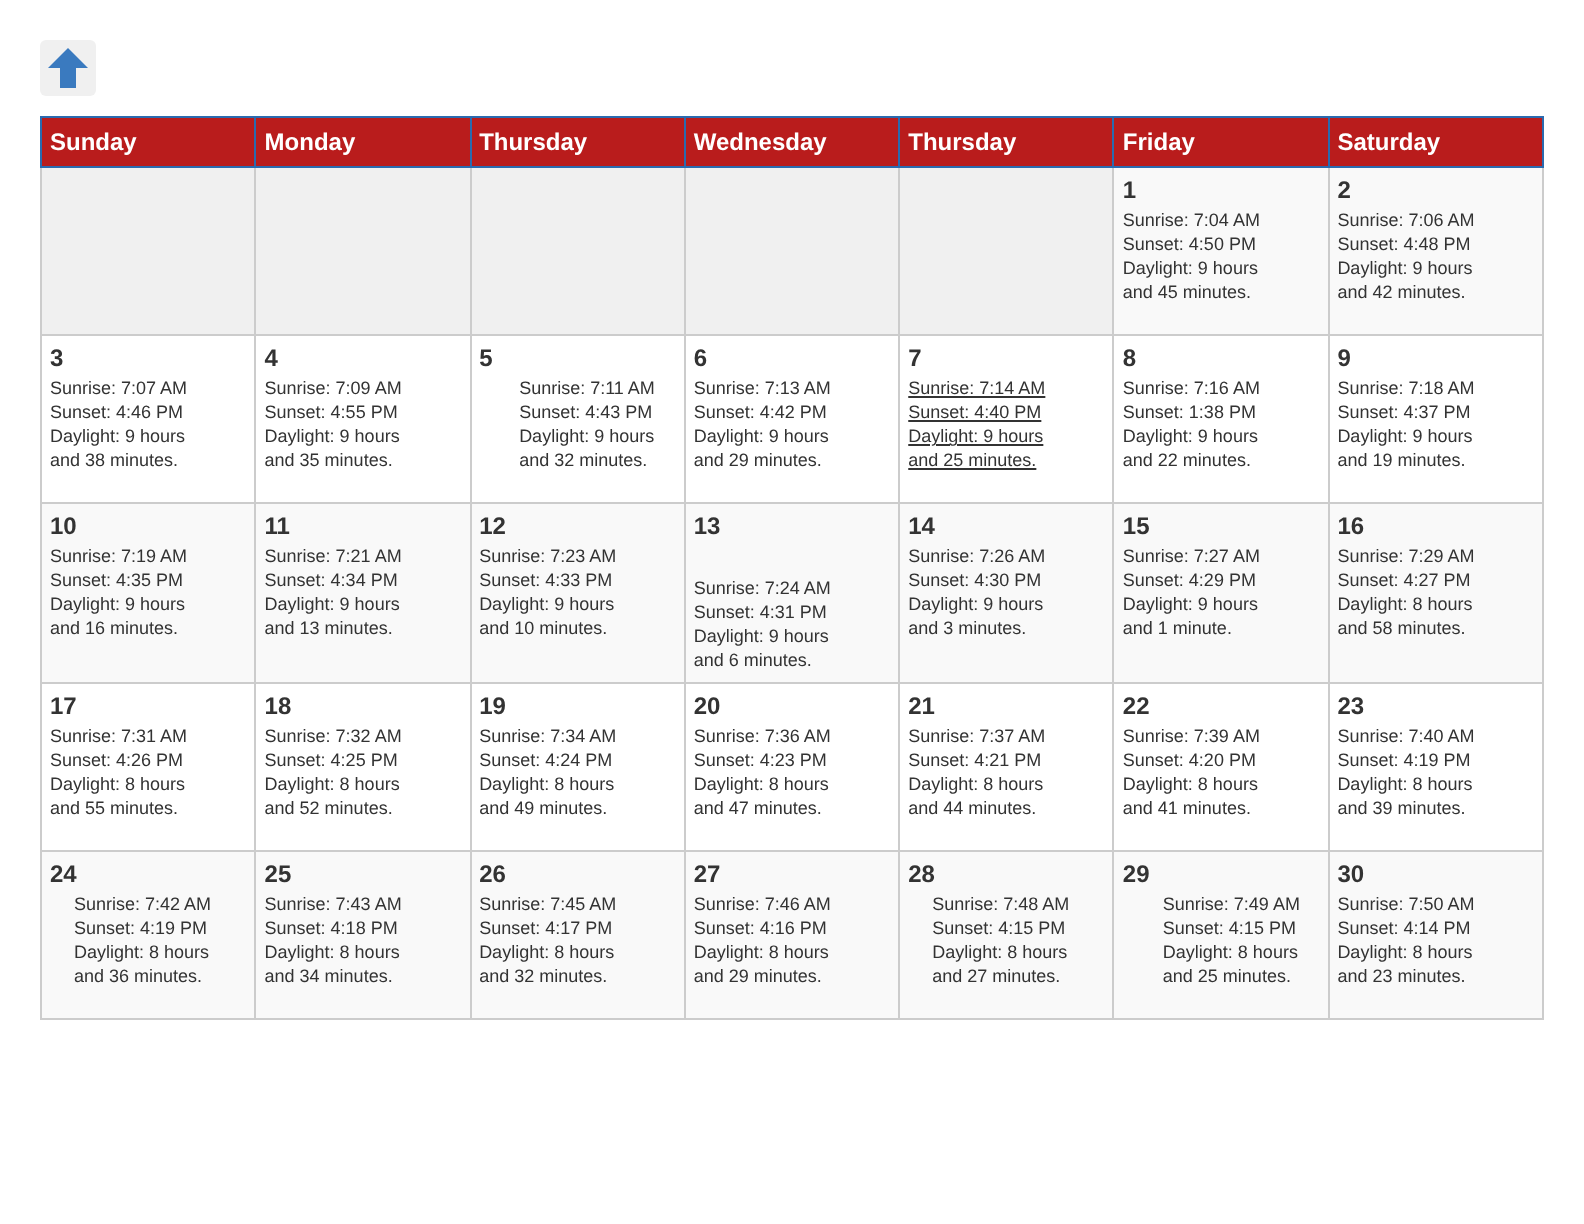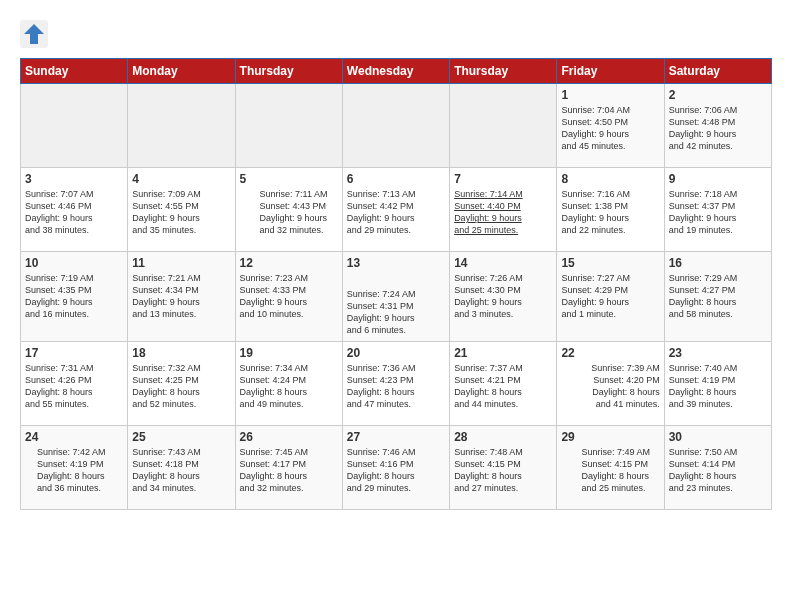--- a/index.html
+++ b/index.html
@@ -274,21 +274,21 @@
           </td>
           <td>
             <span class="day-number">21</span>
             <div class="day-info" style="white-space: pre-line;">Sunrise: 7:37 AM
 Sunset: 4:21 PM
 Daylight: 8 hours
 and 44 minutes.</div>
           </td>
           <td>
             <span class="day-number">22</span>
-            <div class="day-info" style="white-space: pre-line; text-align: right;">Sunrise: 7:39 AM
+            <div class="day-info" style="white-space: pre-line;">Sunrise: 7:39 AM
 Sunset: 4:20 PM
 Daylight: 8 hours
 and 41 minutes.</div>
           </td>
           <td>
             <span class="day-number">23</span>
             <div class="day-info" style="white-space: pre-line;">Sunrise: 7:40 AM
 Sunset: 4:19 PM
 Daylight: 8 hours
 and 39 minutes.</div>
@@ -318,21 +318,21 @@
           </td>
           <td>
             <span class="day-number">27</span>
             <div class="day-info" style="white-space: pre-line;">Sunrise: 7:46 AM
 Sunset: 4:16 PM
 Daylight: 8 hours
 and 29 minutes.</div>
           </td>
           <td>
             <span class="day-number">28</span>
-            <div class="day-info" style="white-space: pre-line;">Sunrise: 7:48 AM
+            <div class="day-info" style="white-space: pre-line; margin-left: 12px;">Sunrise: 7:48 AM
 Sunset: 4:15 PM
 Daylight: 8 hours
 and 27 minutes.</div>
           </td>
           <td>
             <span class="day-number">29</span>
             <div class="day-info" style="white-space: pre-line; margin-left: 20px;">Sunrise: 7:49 AM
 Sunset: 4:15 PM
 Daylight: 8 hours
 and 25 minutes.</div>

